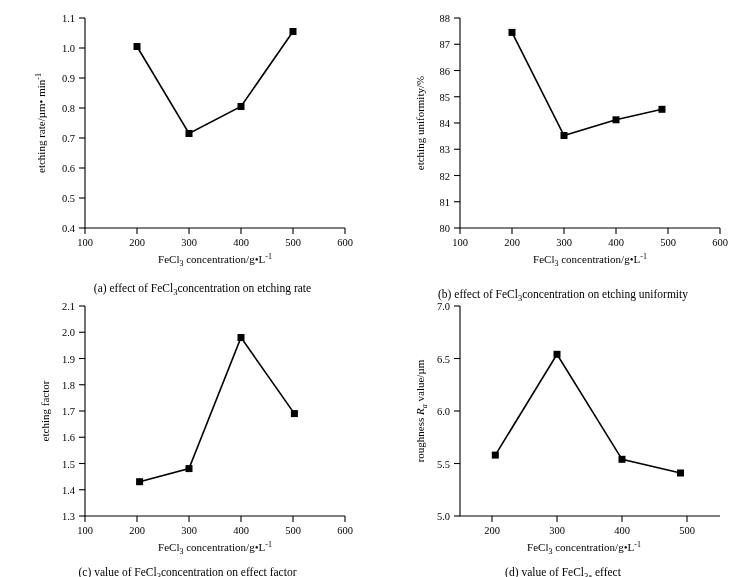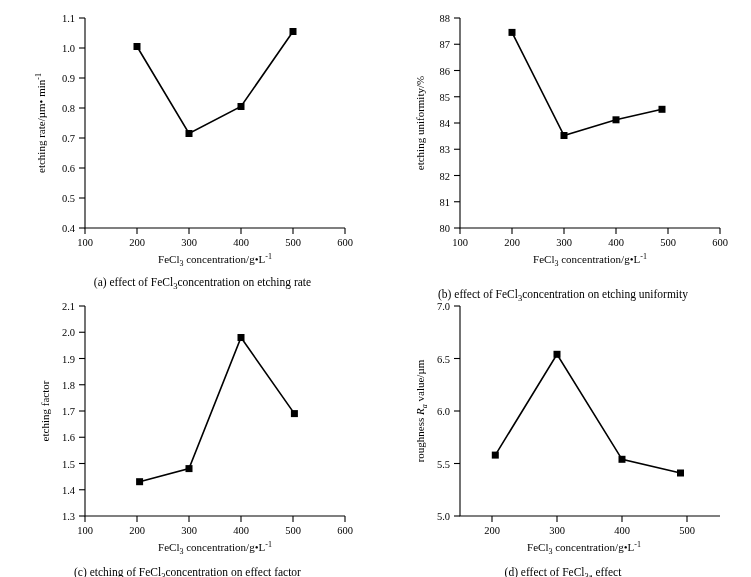--- a/index.html
+++ b/index.html
@@ -97,21 +97,21 @@
           <rect x="110.5" y="37" width="7" height="7"></rect>
           <rect x="162.5" y="124" width="7" height="7"></rect>
           <rect x="214.5" y="97" width="7" height="7"></rect>
           <rect x="266.5" y="22" width="7" height="7"></rect>
         </g>
       </svg>
       <svg width="330" height="18" viewBox="0 0 330 18" style="position:absolute;left:0;top:244px;">
         <text class="axistitle" x="192" y="13" text-anchor="middle">FeCl<tspan dy="3" font-size="8">3</tspan><tspan dy="-3"> concentration/g</tspan>•L<tspan dy="-4" font-size="8">-1</tspan></text>
       </svg>
     </div>
-    <div class="caption" style="margin-top:20px;padding-left:30px;">
+    <div class="caption" style="margin-top:26px;padding-left:30px;">
       <span>(a) effect of FeCl</span><span class="sub">3</span><span>concentration on etching rate</span>
     </div>
   </div>
 
   <div class="panel">
     <div class="plotwrap">
       <svg width="330" height="250" viewBox="0 0 330 250">
         <path class="axis-line" d="M 62 12 L 62 222 L 322 222"></path>
         <g>
           <line class="tick" x1="62" y1="222" x2="56" y2="222"></line>
@@ -210,21 +210,21 @@
           <rect x="162.5" y="171.1" width="7" height="7"></rect>
           <rect x="214.5" y="40" width="7" height="7"></rect>
           <rect x="267.9" y="116.1" width="7" height="7"></rect>
         </g>
       </svg>
       <svg width="330" height="18" viewBox="0 0 330 18" style="position:absolute;left:0;top:244px;">
         <text class="axistitle" x="192" y="13" text-anchor="middle">FeCl<tspan dy="3" font-size="8">3</tspan><tspan dy="-3"> concentration/g</tspan>•L<tspan dy="-4" font-size="8">-1</tspan></text>
       </svg>
     </div>
     <div class="caption" style="margin-top:22px;">
-      <span>(c) etching of FeCl</span><span class="sub">3</span><span>concentration on effect factor</span>
+      <span>(c) value of FeCl</span><span class="sub">3</span><span>concentration on effect factor</span>
     </div>
   </div>
 
   <div class="panel">
     <div class="plotwrap">
       <svg width="330" height="250" viewBox="0 0 330 250">
         <path class="axis-line" d="M 62 12 L 62 222 L 322 222"></path>
         <g>
           <line class="tick" x1="62" y1="222" x2="56" y2="222"></line>
           <text class="ticklabel" x="52" y="226" text-anchor="end">5.0</text>
@@ -254,17 +254,17 @@
           <rect x="155.5" y="56.8" width="7" height="7"></rect>
           <rect x="220.5" y="161.8" width="7" height="7"></rect>
           <rect x="279" y="175.5" width="7" height="7"></rect>
         </g>
       </svg>
       <svg width="330" height="18" viewBox="0 0 330 18" style="position:absolute;left:0;top:244px;">
         <text class="axistitle" x="186" y="13" text-anchor="middle">FeCl<tspan dy="3" font-size="8">3</tspan><tspan dy="-3"> concentration/g</tspan>•L<tspan dy="-4" font-size="8">-1</tspan></text>
       </svg>
     </div>
     <div class="caption" style="margin-top:22px;">
-      <span>(d) effect of FeCl</span><span class="sub">3</span><span class="ital" style="font-style:normal"><span class="sub">a</span></span><span> effect</span>
+      <span>(d) value of FeCl</span><span class="sub">3</span><span class="ital" style="font-style:normal"><span class="sub">a</span></span><span> effect</span>
     </div>
   </div>
 
 </div>
 
 </body></html>

